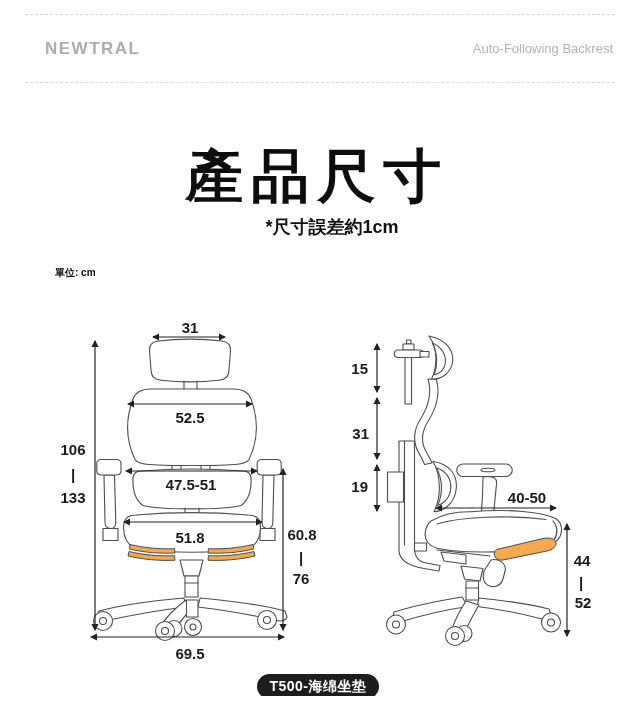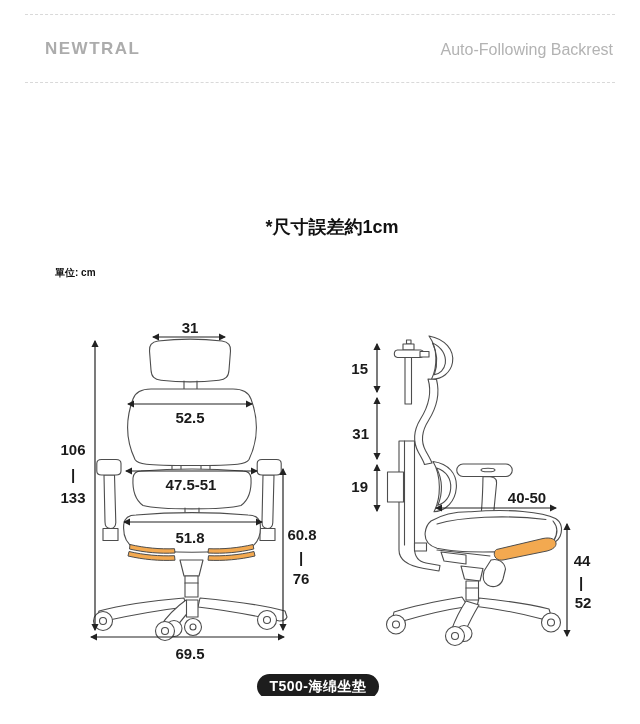--- a/index.html
+++ b/index.html
@@ -3,21 +3,21 @@
 <meta charset="utf-8">
 <style>
   html,body{margin:0;padding:0;background:#ffffff;}
   .page{position:relative;width:640px;height:696px;background:#ffffff;overflow:hidden;
         font-family:"Liberation Sans",sans-serif;}
   .rule{position:absolute;left:25px;width:590px;height:0;border-top:1.5px dashed #d9d9d9;}
   .rule.top{top:14px;}
   .rule.bottom{top:82px;}
   .brand{position:absolute;left:45px;top:39px;font-size:17px;font-weight:bold;
          letter-spacing:1.5px;color:#acacac;}
-  .tagline{position:absolute;right:27px;top:41px;font-size:16px;color:#b3b3b3;}
+  .tagline{position:absolute;right:27px;top:41px;font-size:13px;color:#b3b3b3;}
   .title{position:absolute;left:50%;top:138px;transform:translateX(-51%);
          font-size:58px;font-weight:800;letter-spacing:8px;color:#0d0d0d;white-space:nowrap;}
   .subtitle{position:absolute;left:50%;top:215px;transform:translateX(-50%);
             font-size:18px;font-weight:bold;color:#111;white-space:nowrap;margin-left:12px;}
   .unit{position:absolute;left:55px;top:266px;font-size:10px;font-weight:bold;color:#111;}
   svg.diagram{position:absolute;left:0;top:0;}
   .chair{stroke:#4d4d4d;stroke-width:1.1;fill:#ffffff;stroke-linejoin:round;stroke-linecap:round;}
   .chair-line{stroke:#4d4d4d;stroke-width:1.1;fill:none;stroke-linecap:round;}
   .accent{stroke:#4d4d4d;stroke-width:1;}
   .dim{stroke:#222;stroke-width:1.2;fill:none;}
@@ -29,20 +29,21 @@
 </head>
 <body>
 
 <div class="page">
 
   <div class="rule top"></div>
   <div class="brand">NEWTRAL</div>
   <div class="tagline">Auto-Following Backrest</div>
   <div class="rule bottom"></div>
 
+  <div class="title">產品尺寸</div>
   <div class="subtitle">*尺寸誤差約1cm</div>
   <div class="unit">單位: cm</div>
 
   <svg class="diagram" width="640" height="724" viewBox="0 0 640 724">
     <defs>
       <marker id="arr" viewBox="0 0 10 10" refX="8.5" refY="5" markerWidth="7.5" markerHeight="7.5" markerUnits="userSpaceOnUse" orient="auto-start-reverse">
         <path d="M0,0 L10,5 L0,10 Z" fill="#222"></path>
       </marker>
     </defs>
 

